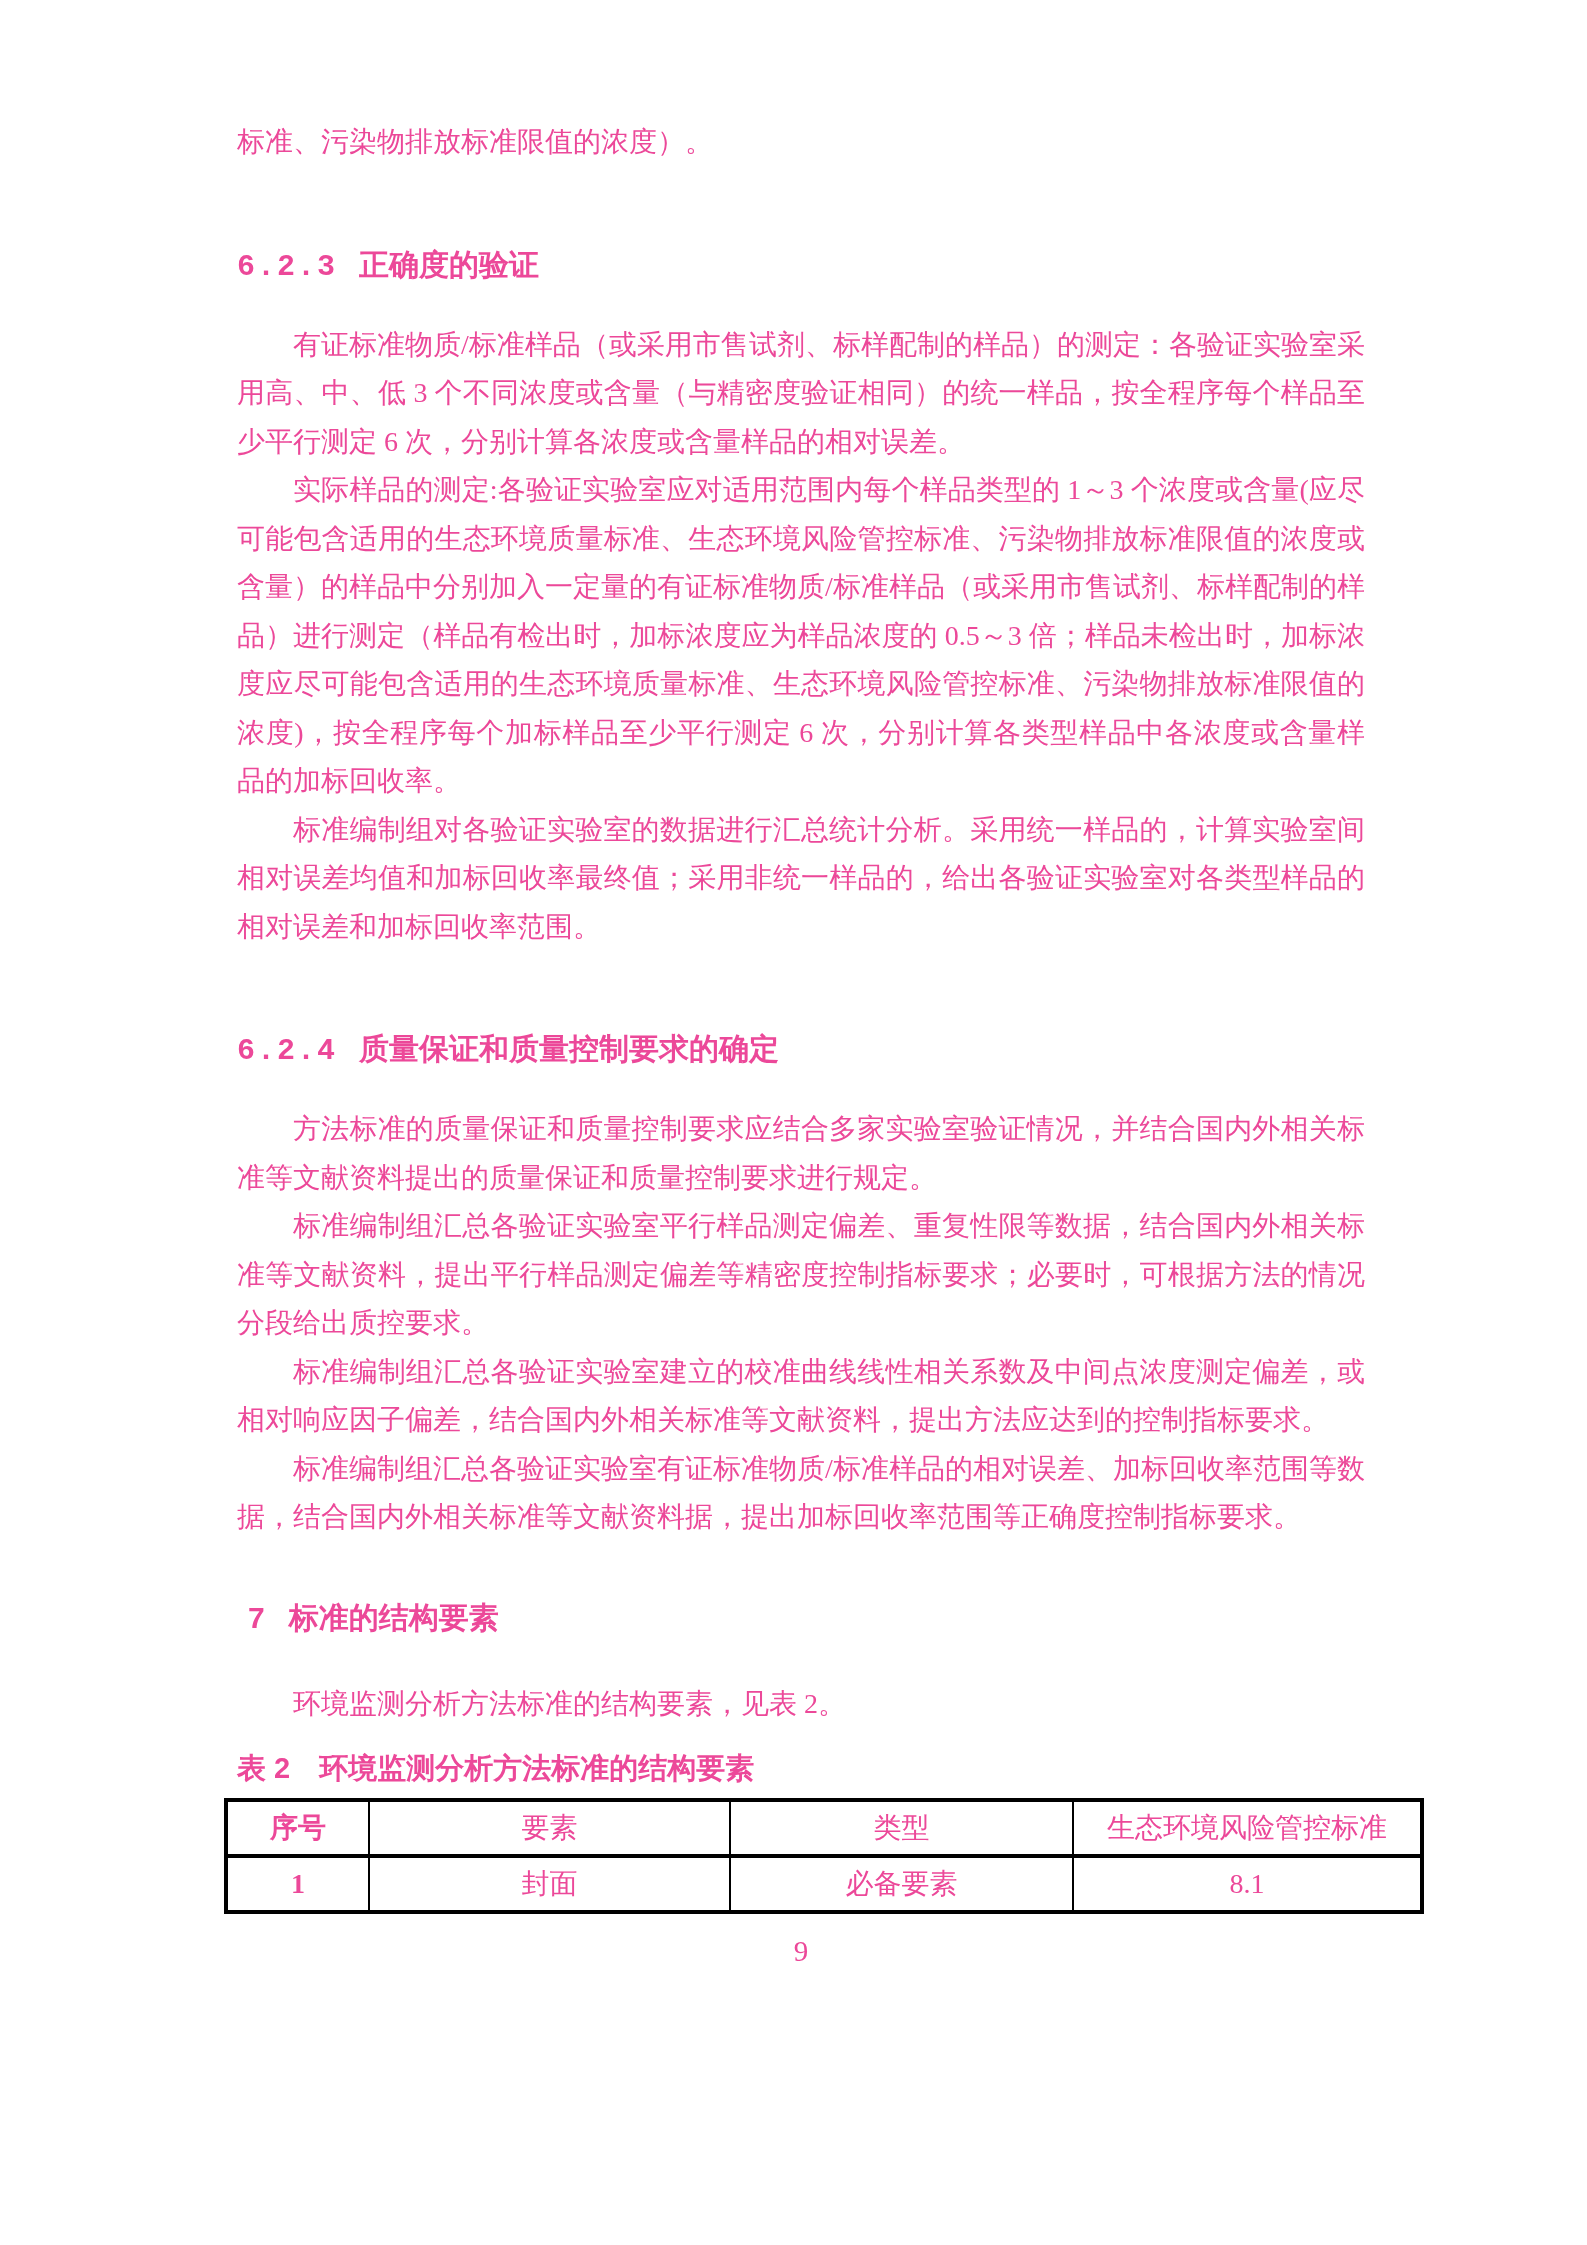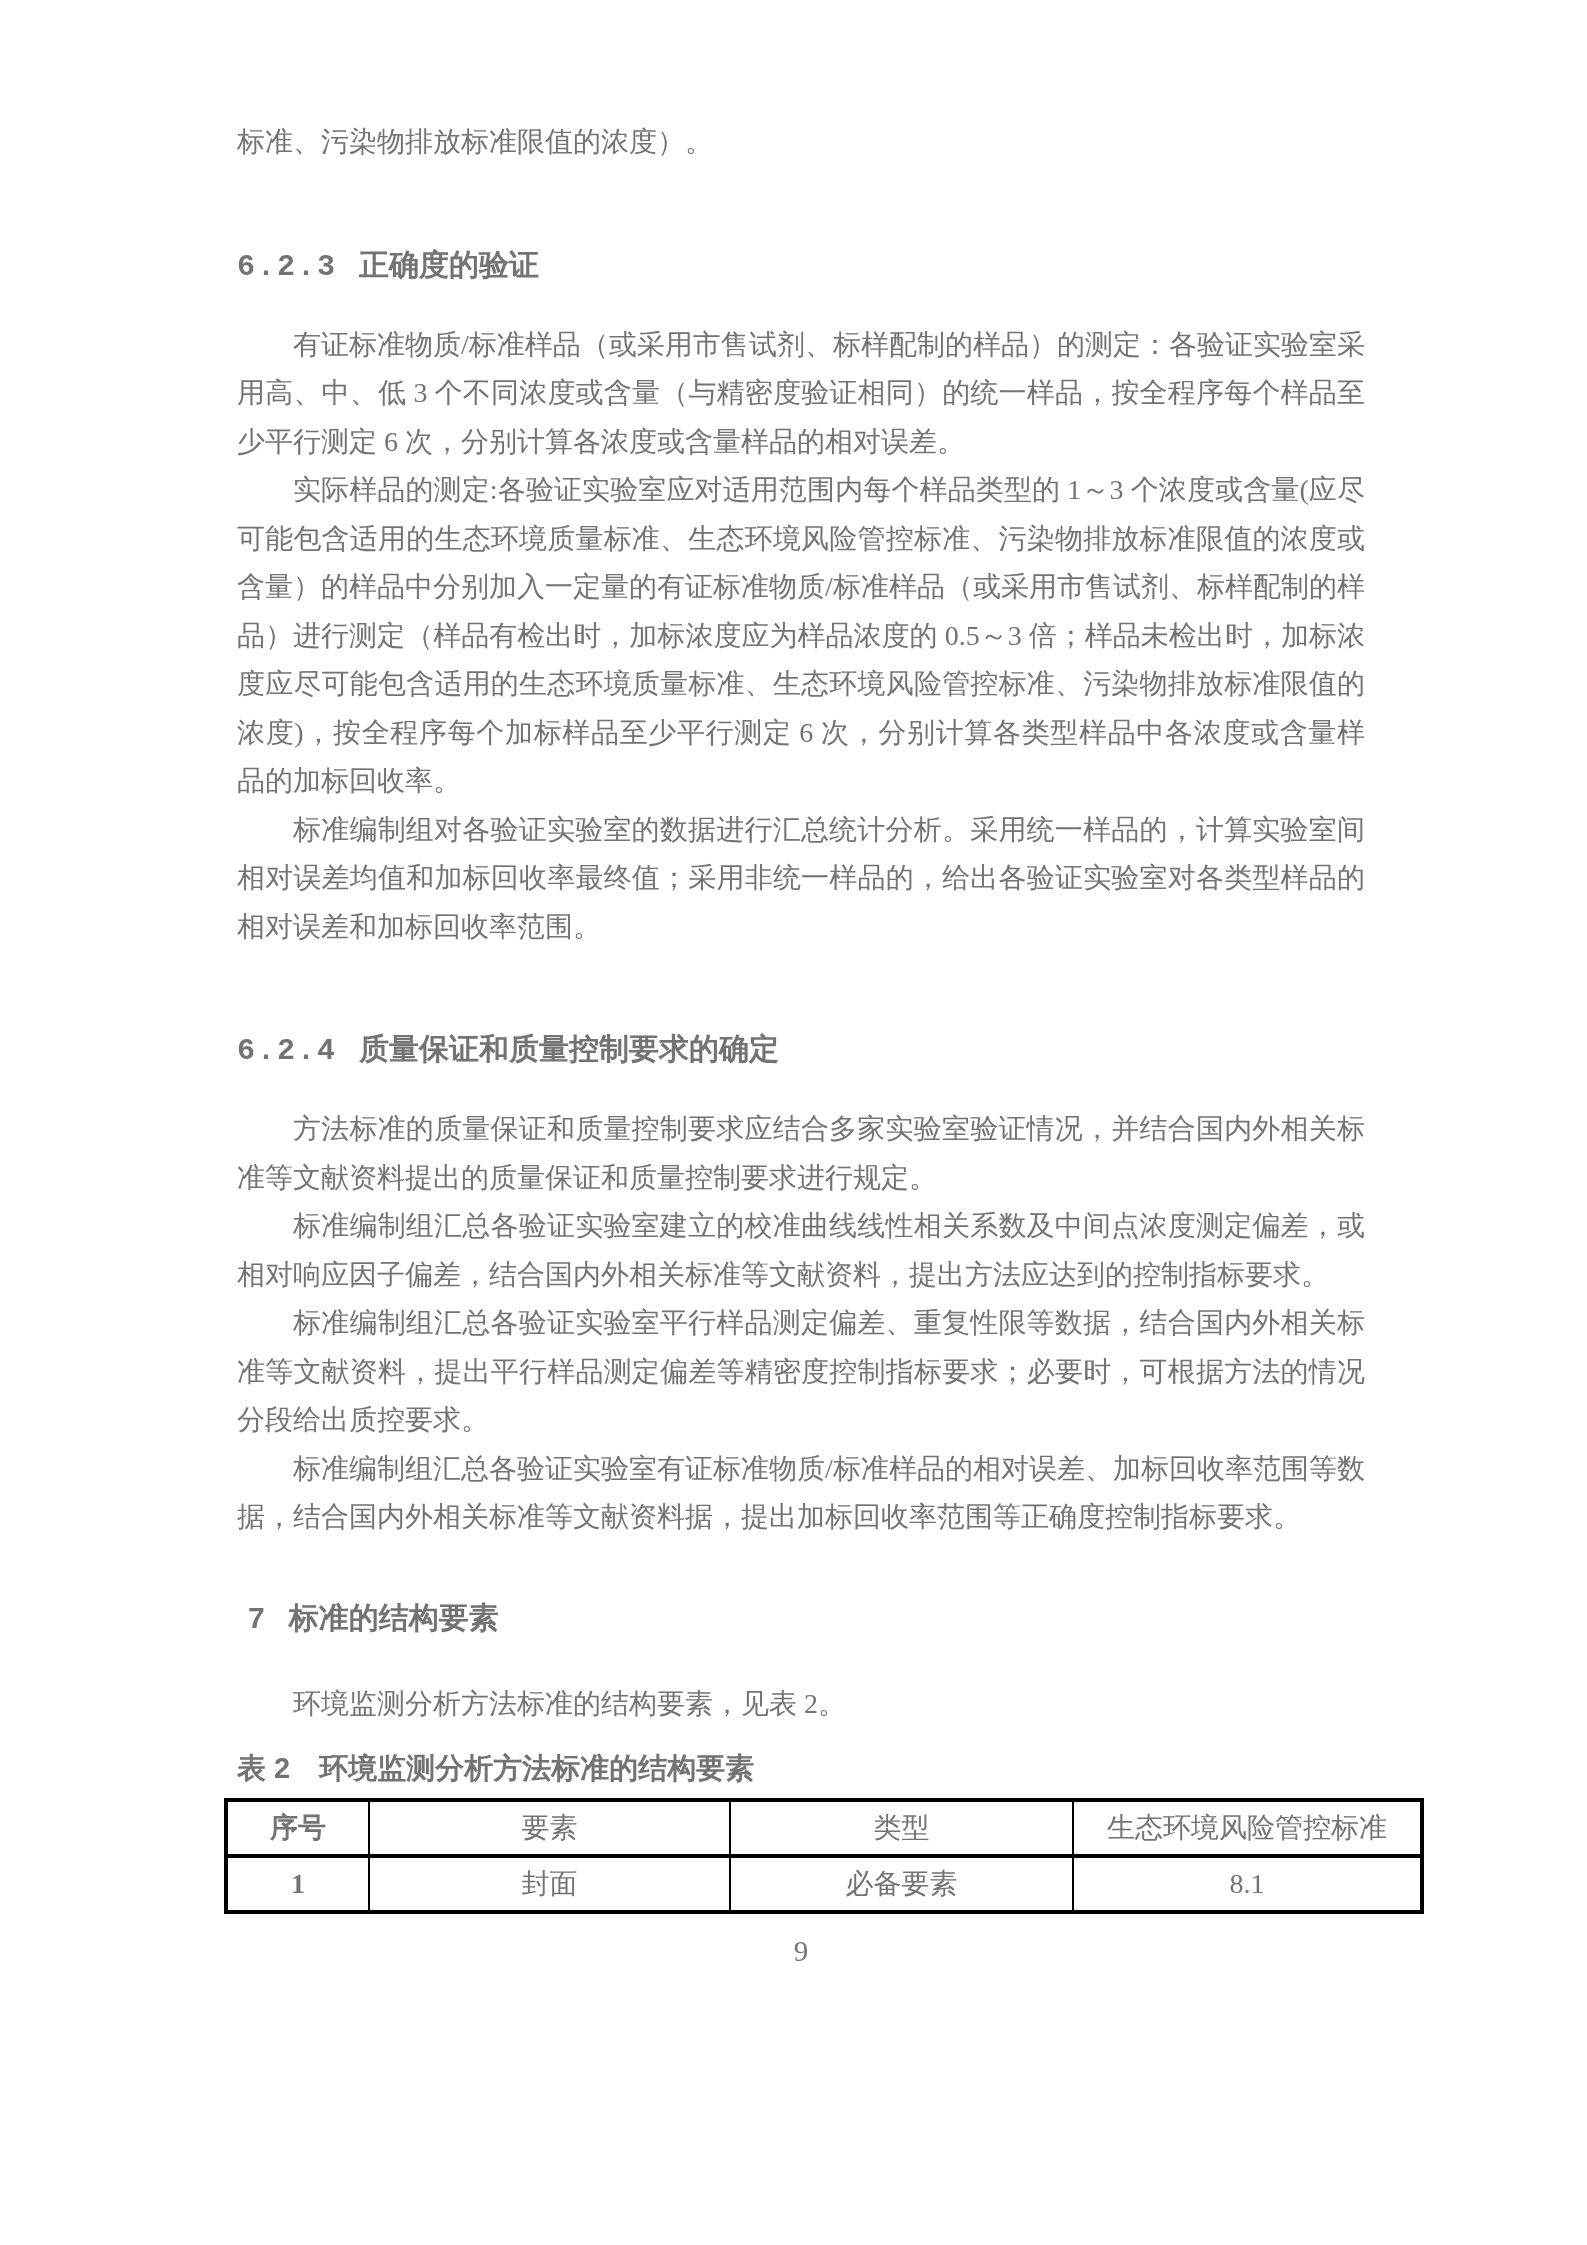--- a/index.html
+++ b/index.html
@@ -5,21 +5,21 @@
   html, body {
     margin: 0;
     padding: 0;
     background: #ffffff;
   }
   .page {
     position: relative;
     width: 1587px;
     height: 2245px;
     background: #ffffff;
-    color: #737373;
+    color: #ec4899;
     font-family: "Liberation Serif", "DejaVu Serif", serif;
     overflow: hidden;
     box-sizing: border-box;
   }
   .content {
     position: absolute;
     left: 237px;
     top: 118px;
     width: 1128px;
   }
@@ -110,23 +110,23 @@
     <p class="body-p indent">有证标准物质/标准样品（或采用市售试剂、标样配制的样品）的测定：各验证实验室采用高、中、低 3 个不同浓度或含量（与精密度验证相同）的统一样品，按全程序每个样品至少平行测定 6 次，分别计算各浓度或含量样品的相对误差。</p>
 
     <p class="body-p indent">实际样品的测定:各验证实验室应对适用范围内每个样品类型的 1～3 个浓度或含量(应尽可能包含适用的生态环境质量标准、生态环境风险管控标准、污染物排放标准限值的浓度或含量）的样品中分别加入一定量的有证标准物质/标准样品（或采用市售试剂、标样配制的样品）进行测定（样品有检出时，加标浓度应为样品浓度的 0.5～3 倍；样品未检出时，加标浓度应尽可能包含适用的生态环境质量标准、生态环境风险管控标准、污染物排放标准限值的浓度)，按全程序每个加标样品至少平行测定 6 次，分别计算各类型样品中各浓度或含量样品的加标回收率。</p>
 
     <p class="body-p indent">标准编制组对各验证实验室的数据进行汇总统计分析。采用统一样品的，计算实验室间相对误差均值和加标回收率最终值；采用非统一样品的，给出各验证实验室对各类型样品的相对误差和加标回收率范围。</p>
 
     <h3 class="sec"><span class="num">6.2.4</span><span>质量保证和质量控制要求的确定</span></h3>
 
     <p class="body-p indent">方法标准的质量保证和质量控制要求应结合多家实验室验证情况，并结合国内外相关标准等文献资料提出的质量保证和质量控制要求进行规定。</p>
 
+    <p class="body-p indent">标准编制组汇总各验证实验室平行样品测定偏差、重复性限等数据，结合国内外相关标准等文献资料，提出平行样品测定偏差等精密度控制指标要求；必要时，可根据方法的情况分段给出质控要求。</p>
+
     <p class="body-p indent">标准编制组汇总各验证实验室建立的校准曲线线性相关系数及中间点浓度测定偏差，或相对响应因子偏差，结合国内外相关标准等文献资料，提出方法应达到的控制指标要求。</p>
-
-    <p class="body-p indent">标准编制组汇总各验证实验室平行样品测定偏差、重复性限等数据，结合国内外相关标准等文献资料，提出平行样品测定偏差等精密度控制指标要求；必要时，可根据方法的情况分段给出质控要求。</p>
 
     <p class="body-p indent">标准编制组汇总各验证实验室有证标准物质/标准样品的相对误差、加标回收率范围等数据，结合国内外相关标准等文献资料据，提出加标回收率范围等正确度控制指标要求。</p>
 
     <h2 class="sec"><span class="num">7</span><span>标准的结构要素</span></h2>
 
     <p class="body-p indent">环境监测分析方法标准的结构要素，见表 2。</p>
 
     <div class="table-caption">表 2　环境监测分析方法标准的结构要素</div>
 
     <table class="struct">

